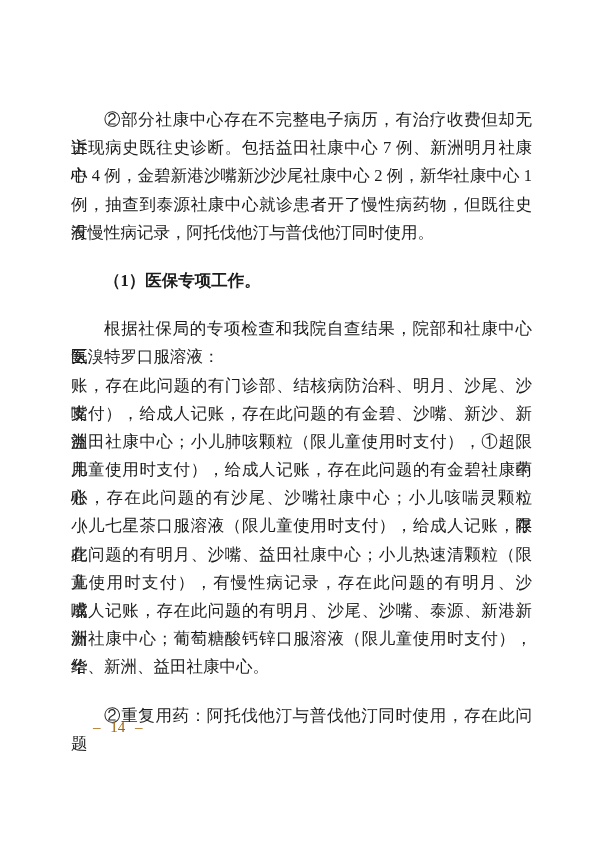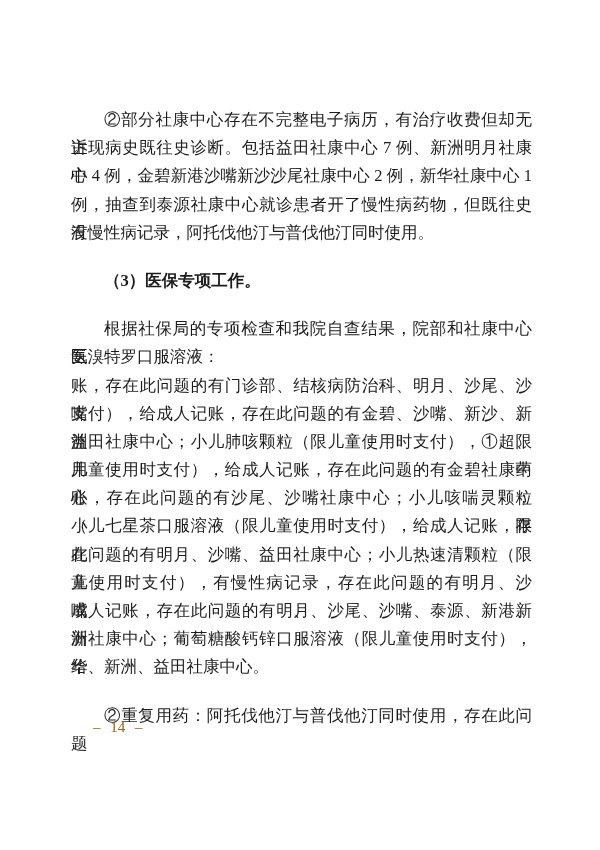--- a/index.html
+++ b/index.html
@@ -51,21 +51,21 @@
 </head>
 <body>
 
 <div class="page">
   <div class="text-block">
       <div class="line indent just">②部分社康中心存在不完整电子病历，有治疗收费但却无主</div>
       <div class="line just">诉现病史既往史诊断。包括益田社康中心 7 例、新洲明月社康中</div>
       <div class="line just">心 4 例，金碧新港沙嘴新沙沙尾社康中心 2 例，新华社康中心 1</div>
       <div class="line just">例，抽查到泰源社康中心就诊患者开了慢性病药物，但既往史没</div>
       <div class="line">有慢性病记录，阿托伐他汀与普伐他汀同时使用。</div>
-      <div class="line heading indent">（3）医保专项工作。</div>
+      <div class="line heading indent">（1）医保专项工作。</div>
       <div class="line indent just">根据社保局的专项检查和我院自查结果，院部和社康中心医</div>
       <div class="line">氨溴特罗口服溶液：</div>
       <div class="line just">账，存在此问题的有门诊部、结核病防治科、明月、沙尾、沙嘴、</div>
       <div class="line just">支付），给成人记账，存在此问题的有金碧、沙嘴、新沙、新洲、</div>
       <div class="line just">益田社康中心；小儿肺咳颗粒（限儿童使用时支付），①超限用药</div>
       <div class="line just">儿童使用时支付），给成人记账，存在此问题的有金碧社康中心；</div>
       <div class="line just">账，存在此问题的有沙尾、沙嘴社康中心；小儿咳喘灵颗粒（限</div>
       <div class="line just">小儿七星茶口服溶液（限儿童使用时支付），给成人记账，存在</div>
       <div class="line just">此问题的有明月、沙嘴、益田社康中心；小儿热速清颗粒（限儿</div>
       <div class="line just">童使用时支付），有慢性病记录，存在此问题的有明月、沙嘴、新</div>

